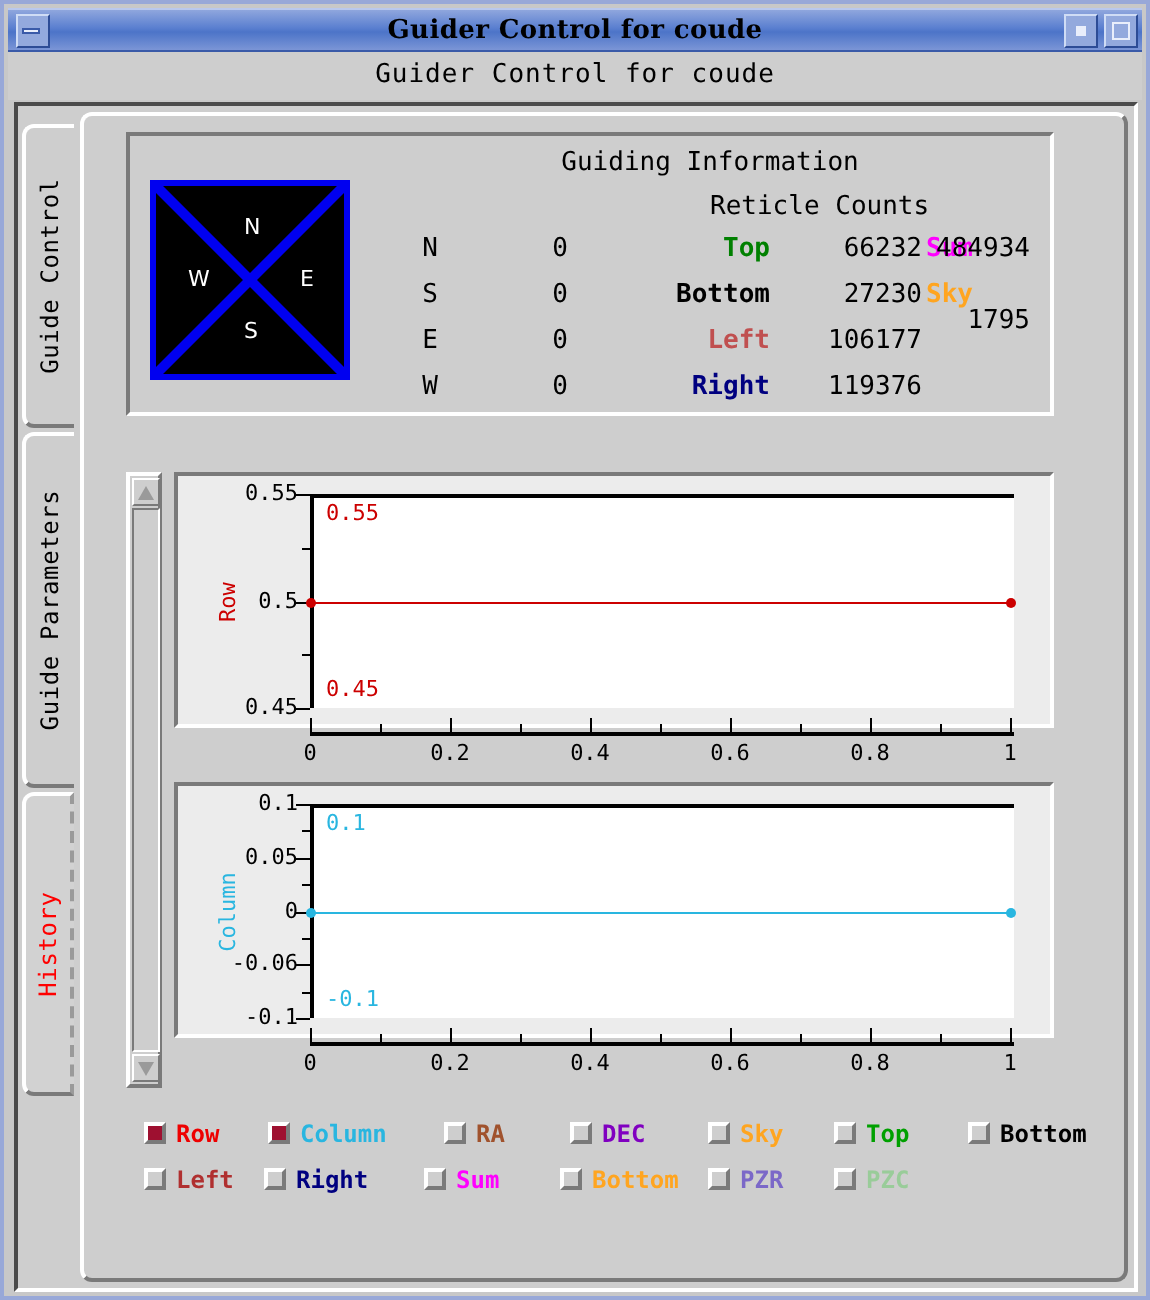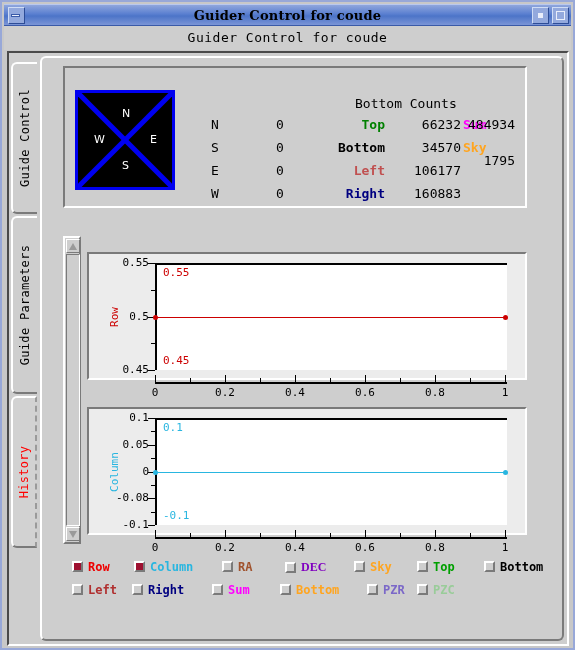--- a/index.html
+++ b/index.html
@@ -133,21 +133,20 @@
   #sb-up .arr{top:3px;border-bottom:7px solid #9a9a9a;}
   #sb-dn .arr{top:3px;border-top:7px solid #9a9a9a;}
   #sb-track{position:absolute;left:1px;top:16px;width:14px;bottom:16px;background:#cecece;
     border:1px solid;border-color:#7a7a7a #ffffff #ffffff #7a7a7a;box-sizing:border-box;}
 
   .chartbox{
     position:absolute;left:24px;width:440px;height:128px;
     box-sizing:border-box;
     border:2px solid;border-color:#7a7a7a #ffffff #ffffff #7a7a7a;
     background:#ececec;
-    margin-top:16px;
   }
   #chart0{top:0px;}
   #chart1{top:155px;}
   .plotarea{position:absolute;left:66px;top:9px;width:352px;height:107px;background:#ffffff;
     border-top:2px solid #000;border-left:2px solid #000;box-sizing:border-box;}
   .ylabel{position:absolute;left:0px;top:0px;width:14px;height:107px;}
   .ylabel span{position:absolute;left:50%;top:50%;transform:translate(-50%,-50%) rotate(-90deg);
     white-space:nowrap;font-size:11px;}
   .ytick{position:absolute;right:0;width:40px;text-align:right;font-size:11px;color:#000;height:12px;line-height:12px;}
   .ytickmark{position:absolute;height:1px;background:#000;}
@@ -195,51 +194,52 @@
         <span class="lbl" style="color: rgb(0, 0, 0);">Guide Parameters</span>
       </div>
       <div class="vtab" id="tab2">
         <span class="lbl" style="color: rgb(255, 0, 0);">History</span>
       </div>
     </div>
 
     <div id="page">
 
       <div id="infobox">
+        <div id="ginfo-title">Guiding Information</div>
 
         <div id="compass">
           <svg width="94" height="94" viewBox="0 0 94 94">
             <line x1="0" y1="0" x2="94" y2="94" stroke="#0000f0" stroke-width="5"></line>
             <line x1="94" y1="0" x2="0" y2="94" stroke="#0000f0" stroke-width="5"></line>
           </svg>
           <span class="cdir" id="cN">N</span>
           <span class="cdir" id="cS">S</span>
           <span class="cdir" id="cW">W</span>
           <span class="cdir" id="cE">E</span>
         </div>
 
-        <div id="rc-hdr">Bottom Counts</div>
+        <div id="rc-hdr">Reticle Counts</div>
 
         <div id="info-rows">
             <div class="grow gdir" style="left: 130px; top: 48px;">N</div>
             <div class="grow gval" style="left: 195px; top: 48px;">0</div>
             <div class="grow gdir" style="left: 130px; top: 71px;">S</div>
             <div class="grow gval" style="left: 195px; top: 71px;">0</div>
             <div class="grow gdir" style="left: 130px; top: 94px;">E</div>
             <div class="grow gval" style="left: 195px; top: 94px;">0</div>
             <div class="grow gdir" style="left: 130px; top: 117px;">W</div>
             <div class="grow gval" style="left: 195px; top: 117px;">0</div>
             <div class="grow rlbl" style="left: 250px; top: 48px; color: rgb(0, 128, 0);">Top</div>
             <div class="grow rval" style="left: 324px; top: 48px;">66232</div>
             <div class="grow rlbl" style="left: 250px; top: 71px; color: rgb(0, 0, 0);">Bottom</div>
-            <div class="grow rval" style="left: 324px; top: 71px;">34570</div>
+            <div class="grow rval" style="left: 324px; top: 71px;">27230</div>
             <div class="grow rlbl" style="left: 250px; top: 94px; color: rgb(192, 80, 80);">Left</div>
             <div class="grow rval" style="left: 324px; top: 94px;">106177</div>
             <div class="grow rlbl" style="left: 250px; top: 117px; color: rgb(0, 0, 128);">Right</div>
-            <div class="grow rval" style="left: 324px; top: 117px;">160883</div>
+            <div class="grow rval" style="left: 324px; top: 117px;">119376</div>
             <div class="grow xlbl" style="left: 398px; top: 48px; color: rgb(255, 0, 255);">Sum</div>
             <div class="grow xval" style="left: 378px; top: 48px;">484934</div>
             <div class="grow xlbl" style="left: 398px; top: 71px; color: rgb(255, 165, 32);">Sky</div>
             <div class="grow xval" style="left: 378px; top: 84px;">1795</div>
           </div>
       </div>
 
       <div id="charts-wrap">
         <div id="vscroll">
           <div class="sbtn" id="sb-up">
@@ -291,21 +291,21 @@
             <div class="plotarea"></div>
             <div class="ylabel" style="left: 18px; top: 9px;">
               <span style="color: rgb(41, 182, 224);">Column</span>
             </div>
             <div class="ytick" style="left: 18px; width: 42px; top: 3px;">0.1</div>
             <div class="ytickmark" style="left: 59px; width: 7px; top: 9px;"></div>
             <div class="ytick" style="left: 18px; width: 42px; top: 29.75px;">0.05</div>
             <div class="ytickmark" style="left: 59px; width: 7px; top: 35.75px;"></div>
             <div class="ytick" style="left: 18px; width: 42px; top: 56.5px;">0</div>
             <div class="ytickmark" style="left: 59px; width: 7px; top: 62.5px;"></div>
-            <div class="ytick" style="left: 18px; width: 42px; top: 83.25px;">-0.08</div>
+            <div class="ytick" style="left: 18px; width: 42px; top: 83.25px;">-0.06</div>
             <div class="ytickmark" style="left: 59px; width: 7px; top: 89.25px;"></div>
             <div class="ytick" style="left: 18px; width: 42px; top: 110px;">-0.1</div>
             <div class="ytickmark" style="left: 59px; width: 7px; top: 116px;"></div>
             <div class="ytickmark" style="left: 62px; width: 4px; top: 22.375px;"></div>
             <div class="ytickmark" style="left: 62px; width: 4px; top: 49.125px;"></div>
             <div class="ytickmark" style="left: 62px; width: 4px; top: 75.875px;"></div>
             <div class="ytickmark" style="left: 62px; width: 4px; top: 102.625px;"></div>
             <div class="annot" style="color: rgb(41, 182, 224); left: 74px; top: 12px;">0.1</div>
             <div class="annot" style="color: rgb(41, 182, 224); left: 74px; top: 100px;">-0.1</div>
             <div class="xaxis" style="top: 128px;"></div>
@@ -329,27 +329,27 @@
             <div class="dline" style="background: rgb(41, 182, 224); left: 66px; top: 62.5px; width: 350px;"></div>
             <div class="dpt" style="background: rgb(41, 182, 224); left: 64px; top: 60.5px;"></div>
             <div class="dpt" style="background: rgb(41, 182, 224); left: 414px; top: 60.5px;"></div>
           </div>
       </div>
 
       <div id="legend">
           <div class="lgitem" style="left: 0px; top: 0px;"><span class="cbx on"></span><span class="lgtxt" style="color: rgb(238, 0, 0);">Row</span></div>
           <div class="lgitem" style="left: 62px; top: 0px;"><span class="cbx on"></span><span class="lgtxt" style="color: rgb(41, 182, 224);">Column</span></div>
           <div class="lgitem" style="left: 150px; top: 0px;"><span class="cbx"></span><span class="lgtxt" style="color: rgb(160, 82, 45);">RA</span></div>
-          <div class="lgitem" style="left: 213px; top: 0px; font-family: Liberation Serif, serif;"><span class="cbx"></span><span class="lgtxt" style="color: rgb(128, 0, 192);">DEC</span></div>
+          <div class="lgitem" style="left: 213px; top: 0px;"><span class="cbx"></span><span class="lgtxt" style="color: rgb(128, 0, 192);">DEC</span></div>
           <div class="lgitem" style="left: 282px; top: 0px;"><span class="cbx"></span><span class="lgtxt" style="color: rgb(255, 165, 32);">Sky</span></div>
           <div class="lgitem" style="left: 345px; top: 0px;"><span class="cbx"></span><span class="lgtxt" style="color: rgb(0, 160, 0);">Top</span></div>
           <div class="lgitem" style="left: 412px; top: 0px;"><span class="cbx"></span><span class="lgtxt" style="color: rgb(0, 0, 0);">Bottom</span></div>
           <div class="lgitem" style="left: 0px; top: 23px;"><span class="cbx"></span><span class="lgtxt" style="color: rgb(176, 48, 48);">Left</span></div>
           <div class="lgitem" style="left: 60px; top: 23px;"><span class="cbx"></span><span class="lgtxt" style="color: rgb(0, 0, 128);">Right</span></div>
           <div class="lgitem" style="left: 140px; top: 23px;"><span class="cbx"></span><span class="lgtxt" style="color: rgb(255, 0, 255);">Sum</span></div>
           <div class="lgitem" style="left: 208px; top: 23px;"><span class="cbx"></span><span class="lgtxt" style="color: rgb(255, 165, 32);">Bottom</span></div>
-          <div class="lgitem" style="left: 295px; top: 23px;"><span class="cbx"></span><span class="lgtxt" style="color: rgb(123, 104, 200);">PZR</span></div>
+          <div class="lgitem" style="left: 282px; top: 23px;"><span class="cbx"></span><span class="lgtxt" style="color: rgb(123, 104, 200);">PZR</span></div>
           <div class="lgitem" style="left: 345px; top: 23px;"><span class="cbx"></span><span class="lgtxt" style="color: rgb(153, 204, 153);">PZC</span></div>
         </div>
 
     </div>
   </div>
 </div>
 
 </body></html>

